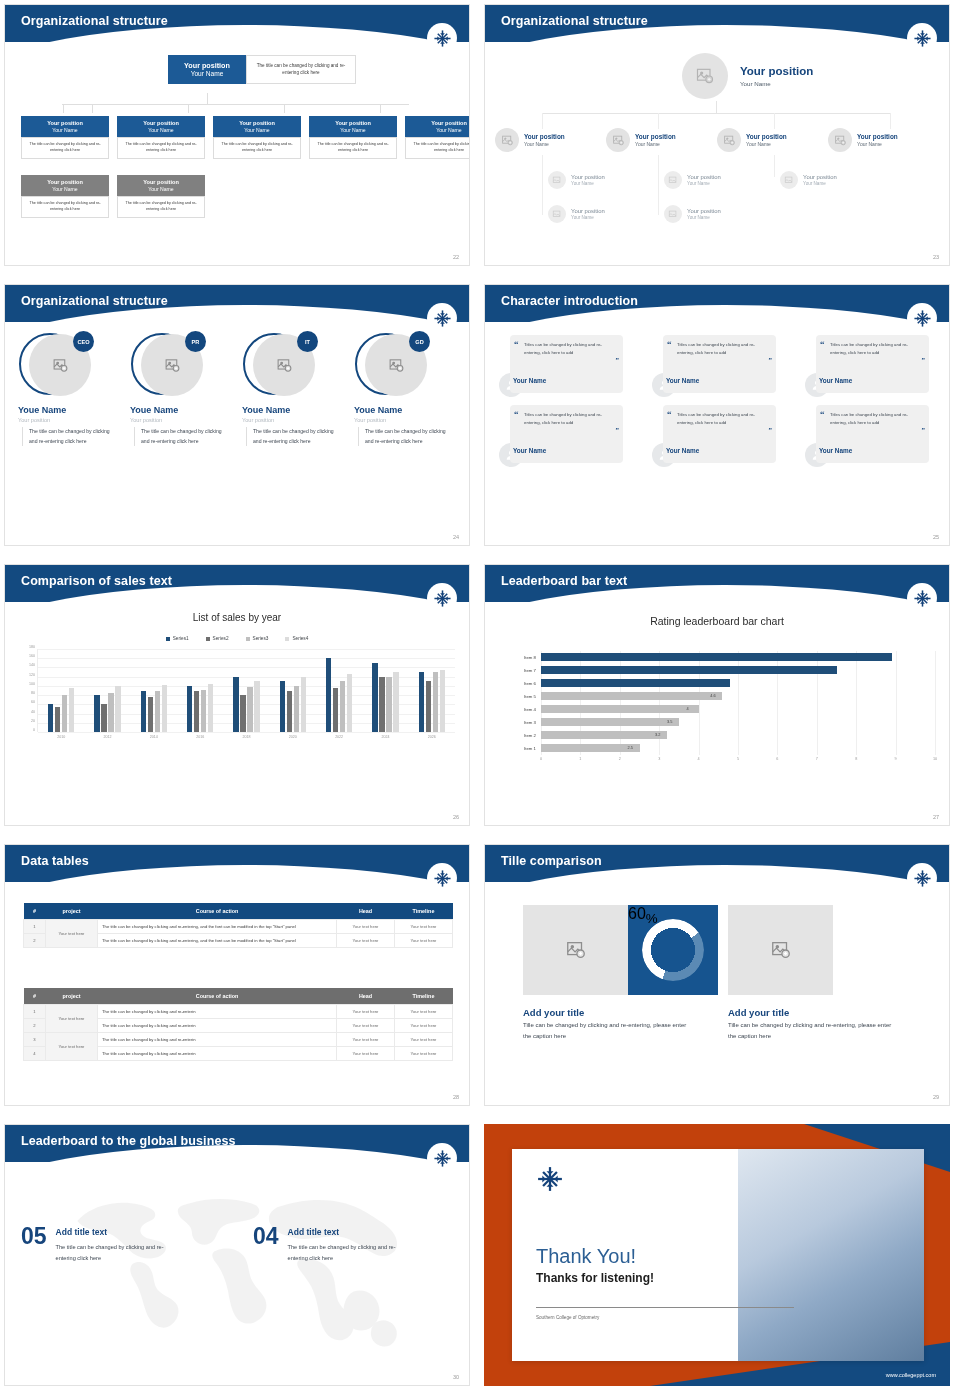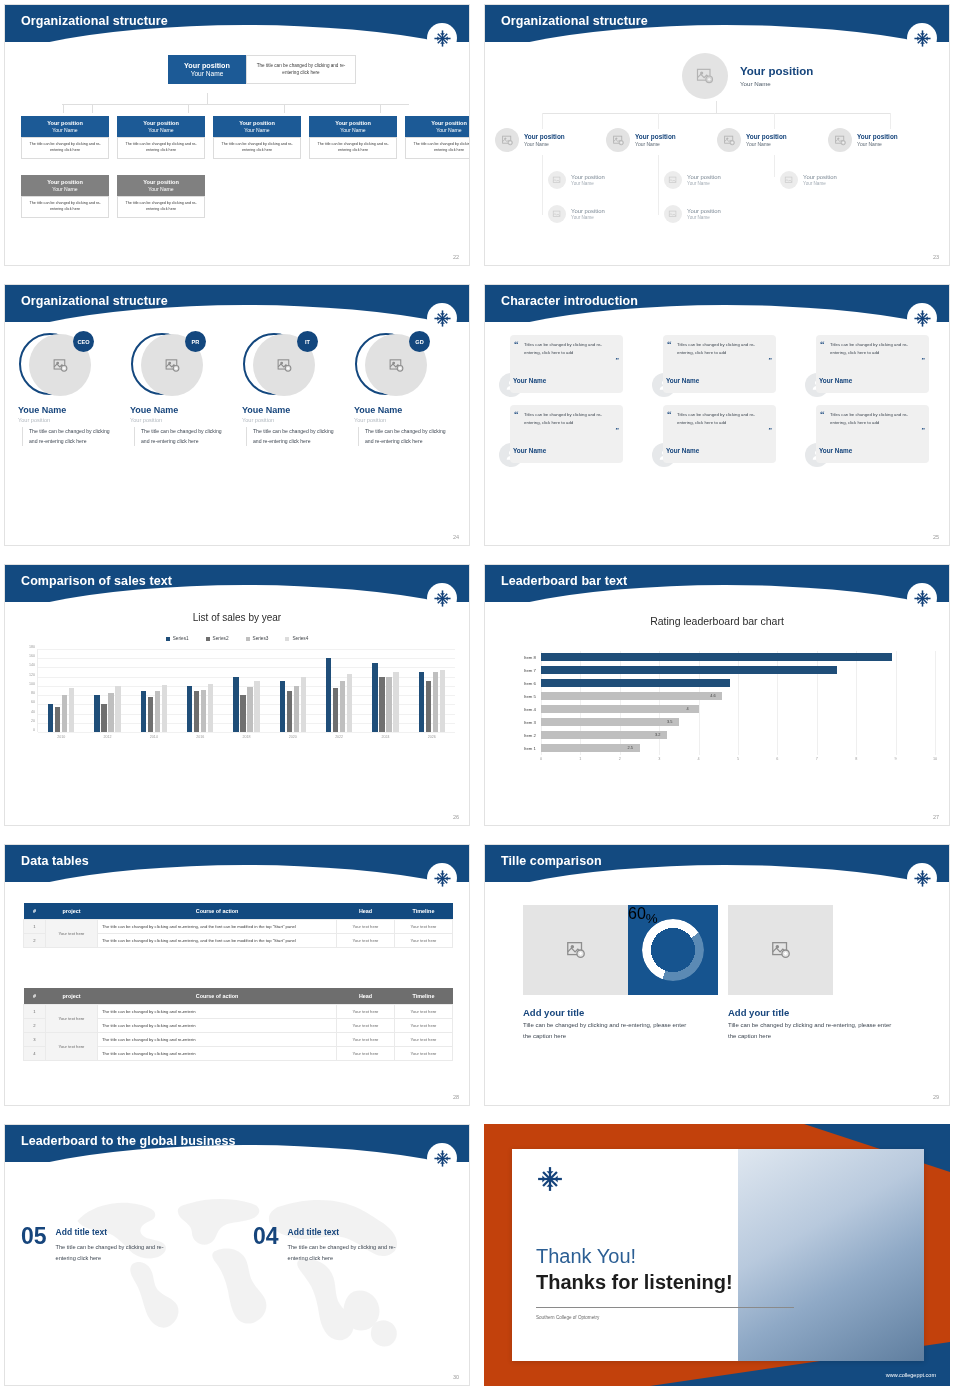--- a/index.html
+++ b/index.html
@@ -224,21 +224,21 @@
   .ty-corner-tr { position: absolute; top: 0; right: 0; width: 0; height: 0;
                   border-left: 146px solid transparent; border-top: 48px solid #134a80; }
   .ty-corner-br { position: absolute; bottom: 0; right: 0; width: 0; height: 0;
                   border-right: 300px solid #134a80; border-top: 44px solid transparent; }
   .ty-card { position: absolute; left: 28px; top: 25px; width: 412px; height: 212px;
              background: #fff; box-shadow: 0 1px 5px rgba(0,0,0,.16); overflow: hidden; }
   .ty-photo { position: absolute; right: 0; top: 0; width: 186px; height: 212px;
               background: linear-gradient(150deg,#dfe7f0 0%,#b8c9dd 38%,#8fa9c6 62%,#5f7e9f 100%); }
   .ty-logo { position: absolute; left: 24px; top: 16px; }
   .ty-h1 { position: absolute; left: 24px; top: 96px; color: #2c5f94; font-size: 20px; }
-  .ty-h2 { position: absolute; left: 24px; top: 122px; color: #1d1d1d; font-size: 20px; font-weight: bold; }
+  .ty-h2 { position: absolute; left: 24px; top: 122px; color: #1d1d1d; font-size: 12px; font-weight: bold; }
   .ty-rule { position: absolute; left: 24px; top: 158px; width: 258px; height: 1px; background: #8a8a8a; }
   .ty-sub { position: absolute; left: 24px; top: 166px; color: #6a6a6a; font-size: 4.6px; }
   .ty-url { position: absolute; right: 14px; bottom: 8px; color: #fff; font-size: 5.5px; }
 </style>
 </head>
 <body>
 
 <div class="deck">
 
   <div class="slide">

